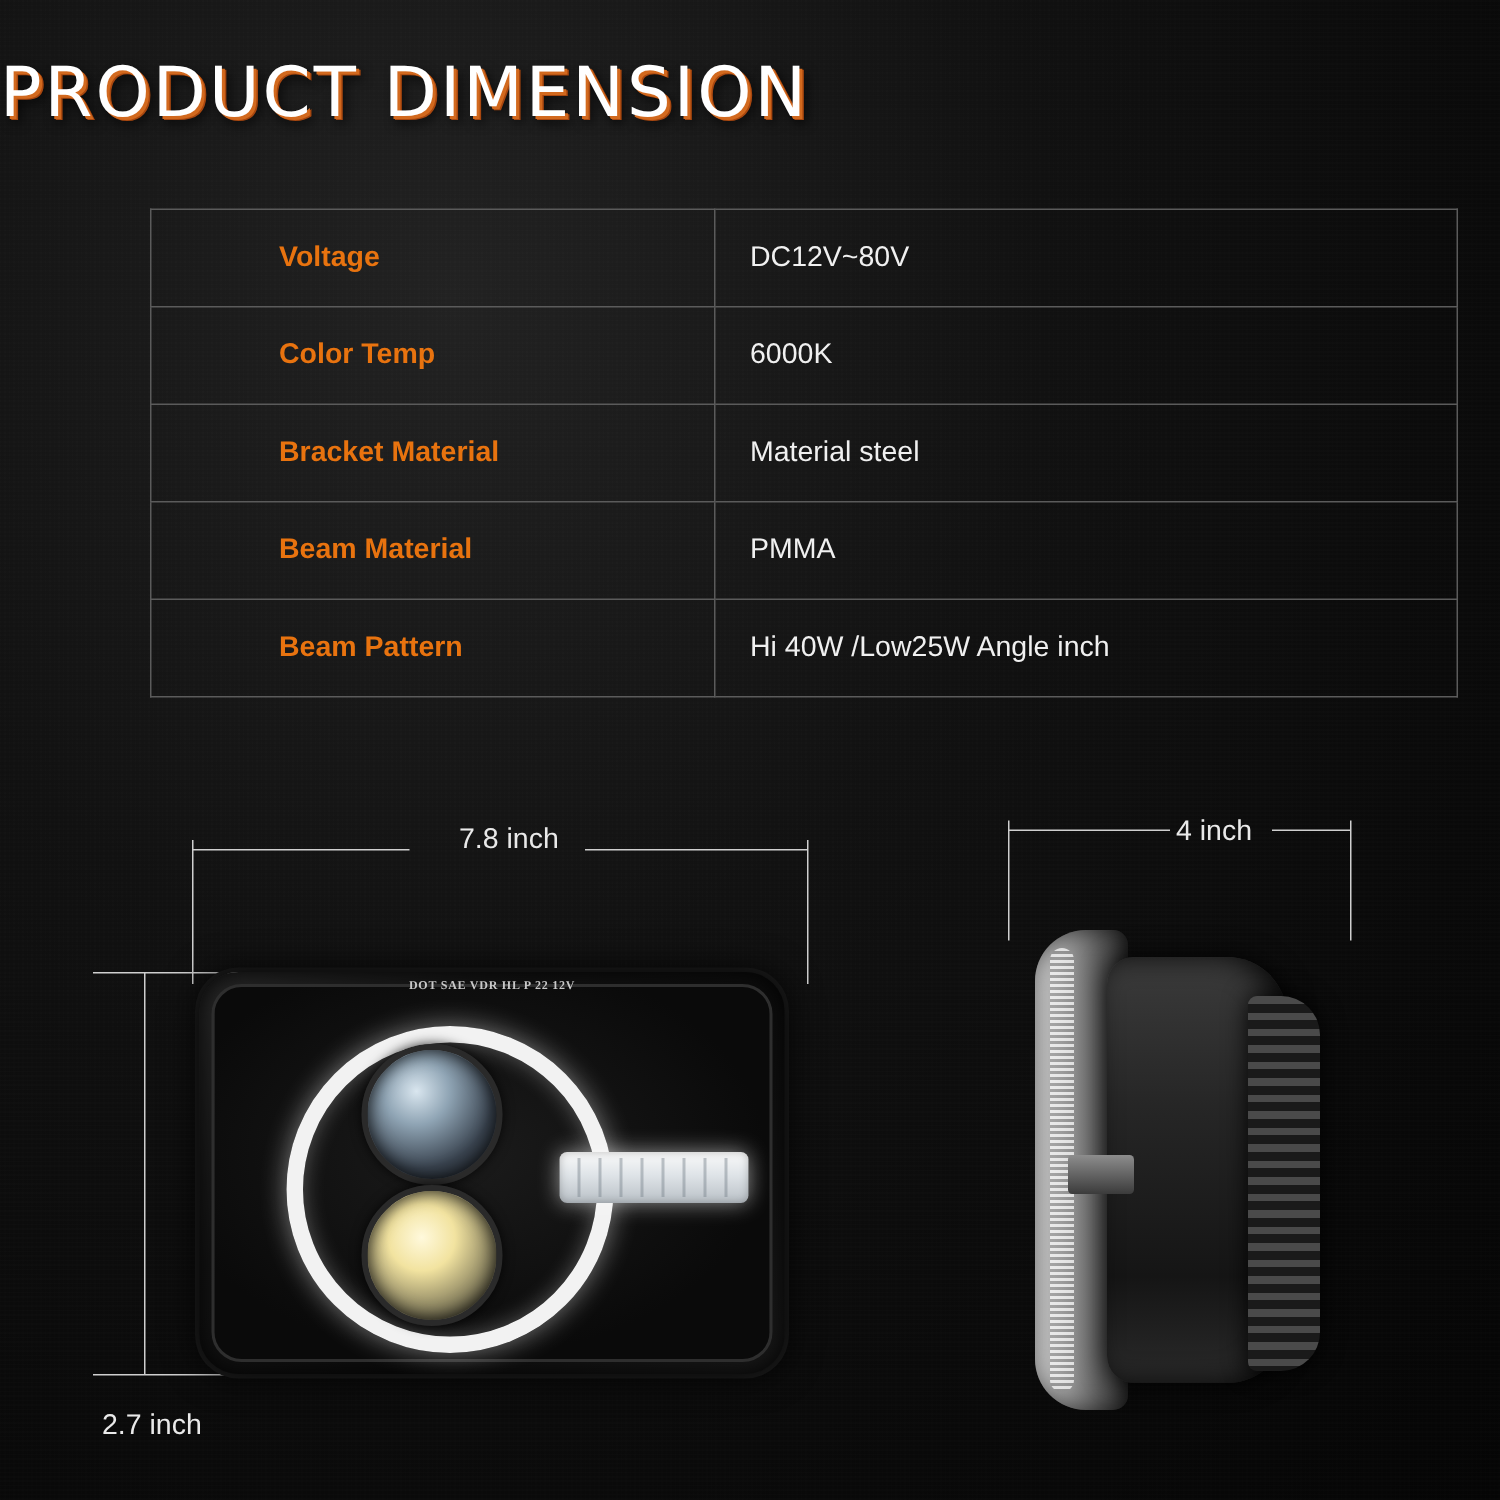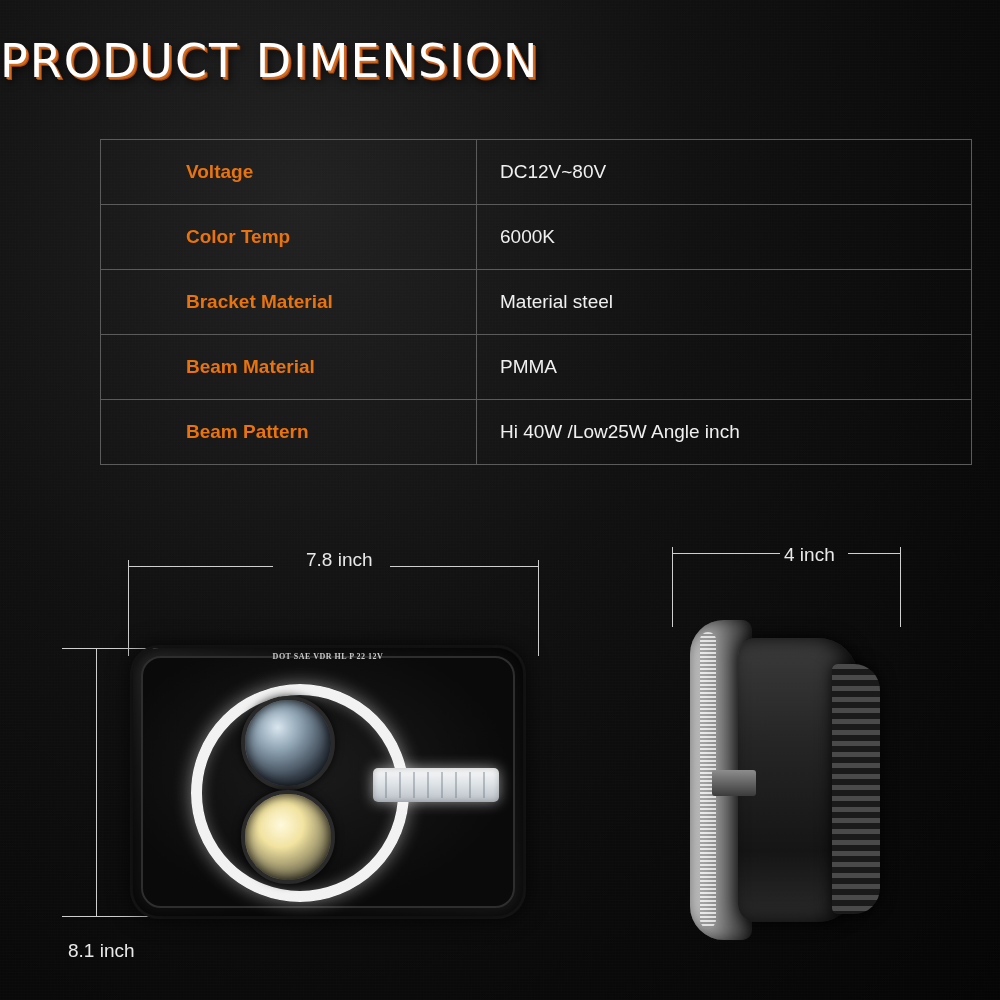--- a/index.html
+++ b/index.html
@@ -252,21 +252,21 @@
 
   <div class="guide gh" style="left:128px; top:566px; width:145px;"></div>
   <div class="guide gh" style="left:390px; top:566px; width:148px;"></div>
   <div class="guide gv" style="left:128px; top:560px; height:96px;"></div>
   <div class="guide gv" style="left:538px; top:560px; height:96px;"></div>
   <div class="dim-label dim-w-left">7.8 inch</div>
 
   <div class="guide gh" style="left:62px; top:648px; width:100px;"></div>
   <div class="guide gh" style="left:62px; top:916px; width:100px;"></div>
   <div class="guide gv" style="left:96px; top:648px; height:268px;"></div>
-  <div class="dim-label dim-h-left">8.1 inch</div>
+  <div class="dim-label dim-h-left">2.7 inch</div>
 
   <div class="guide gh" style="left:672px; top:553px; width:108px;"></div>
   <div class="guide gh" style="left:848px; top:553px; width:52px;"></div>
   <div class="guide gv" style="left:672px; top:547px; height:80px;"></div>
   <div class="guide gv" style="left:900px; top:547px; height:80px;"></div>
   <div class="dim-label dim-w-right">4 inch</div>
 
   <div class="lamp-front">
     <div class="bezel"></div>
     <div class="etch">DOT SAE VDR HL P 22 12V</div>

